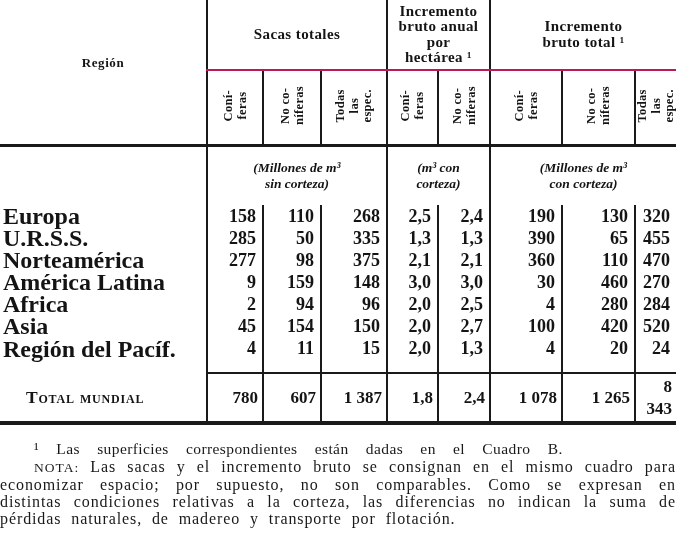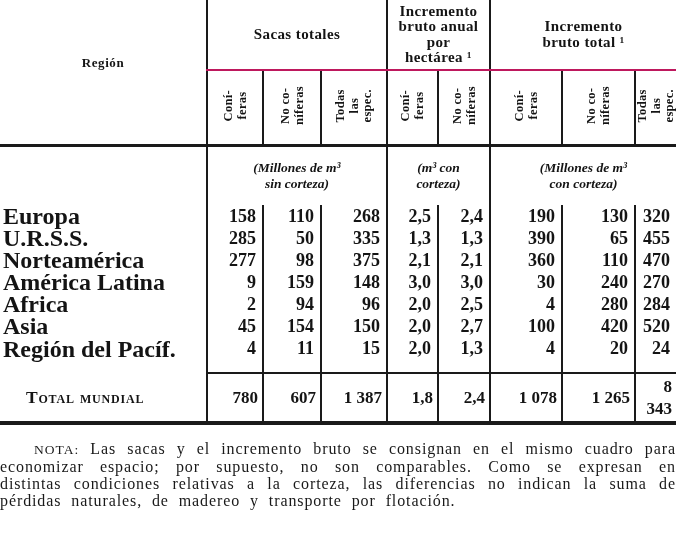--- a/index.html
+++ b/index.html
@@ -155,21 +155,21 @@
       <td class="num vl">470</td>
     </tr>
     <tr class="data">
       <td class="region">América Latina</td>
       <td class="num vl">9</td>
       <td class="num vl">159</td>
       <td class="num vl">148</td>
       <td class="num vl">3,0</td>
       <td class="num vl">3,0</td>
       <td class="num vl">30</td>
-      <td class="num vl">240</td>
+      <td class="num vl">460</td>
       <td class="num vl">270</td>
     </tr>
     <tr class="data">
       <td class="region">Africa</td>
       <td class="num vl">2</td>
       <td class="num vl">94</td>
       <td class="num vl">96</td>
       <td class="num vl">2,0</td>
       <td class="num vl">2,5</td>
       <td class="num vl">4</td>
@@ -207,15 +207,16 @@
       <td class="num vl">1,8</td>
       <td class="num vl">2,4</td>
       <td class="num vl">1 078</td>
       <td class="num vl">1 265</td>
       <td class="num vl">8 343</td>
     </tr>
   </tbody>
     </table>
 
   <div class="footnotes">
+    <p class="fn1">¹ Las superficies correspondientes están dadas en el Cuadro B.</p>
     <p class="fn2"><span class="sc">Nota:</span> <span>Las sacas y el incremento bruto se consignan en el mismo cuadro para economizar espacio; por supuesto, no son comparables. Como se expresan en distintas condiciones relativas a la corteza, las diferencias no indican la suma de pérdidas naturales, de madereo y transporte por flotación.</span></p>
   </div>
 </div>
 
 </body></html>

